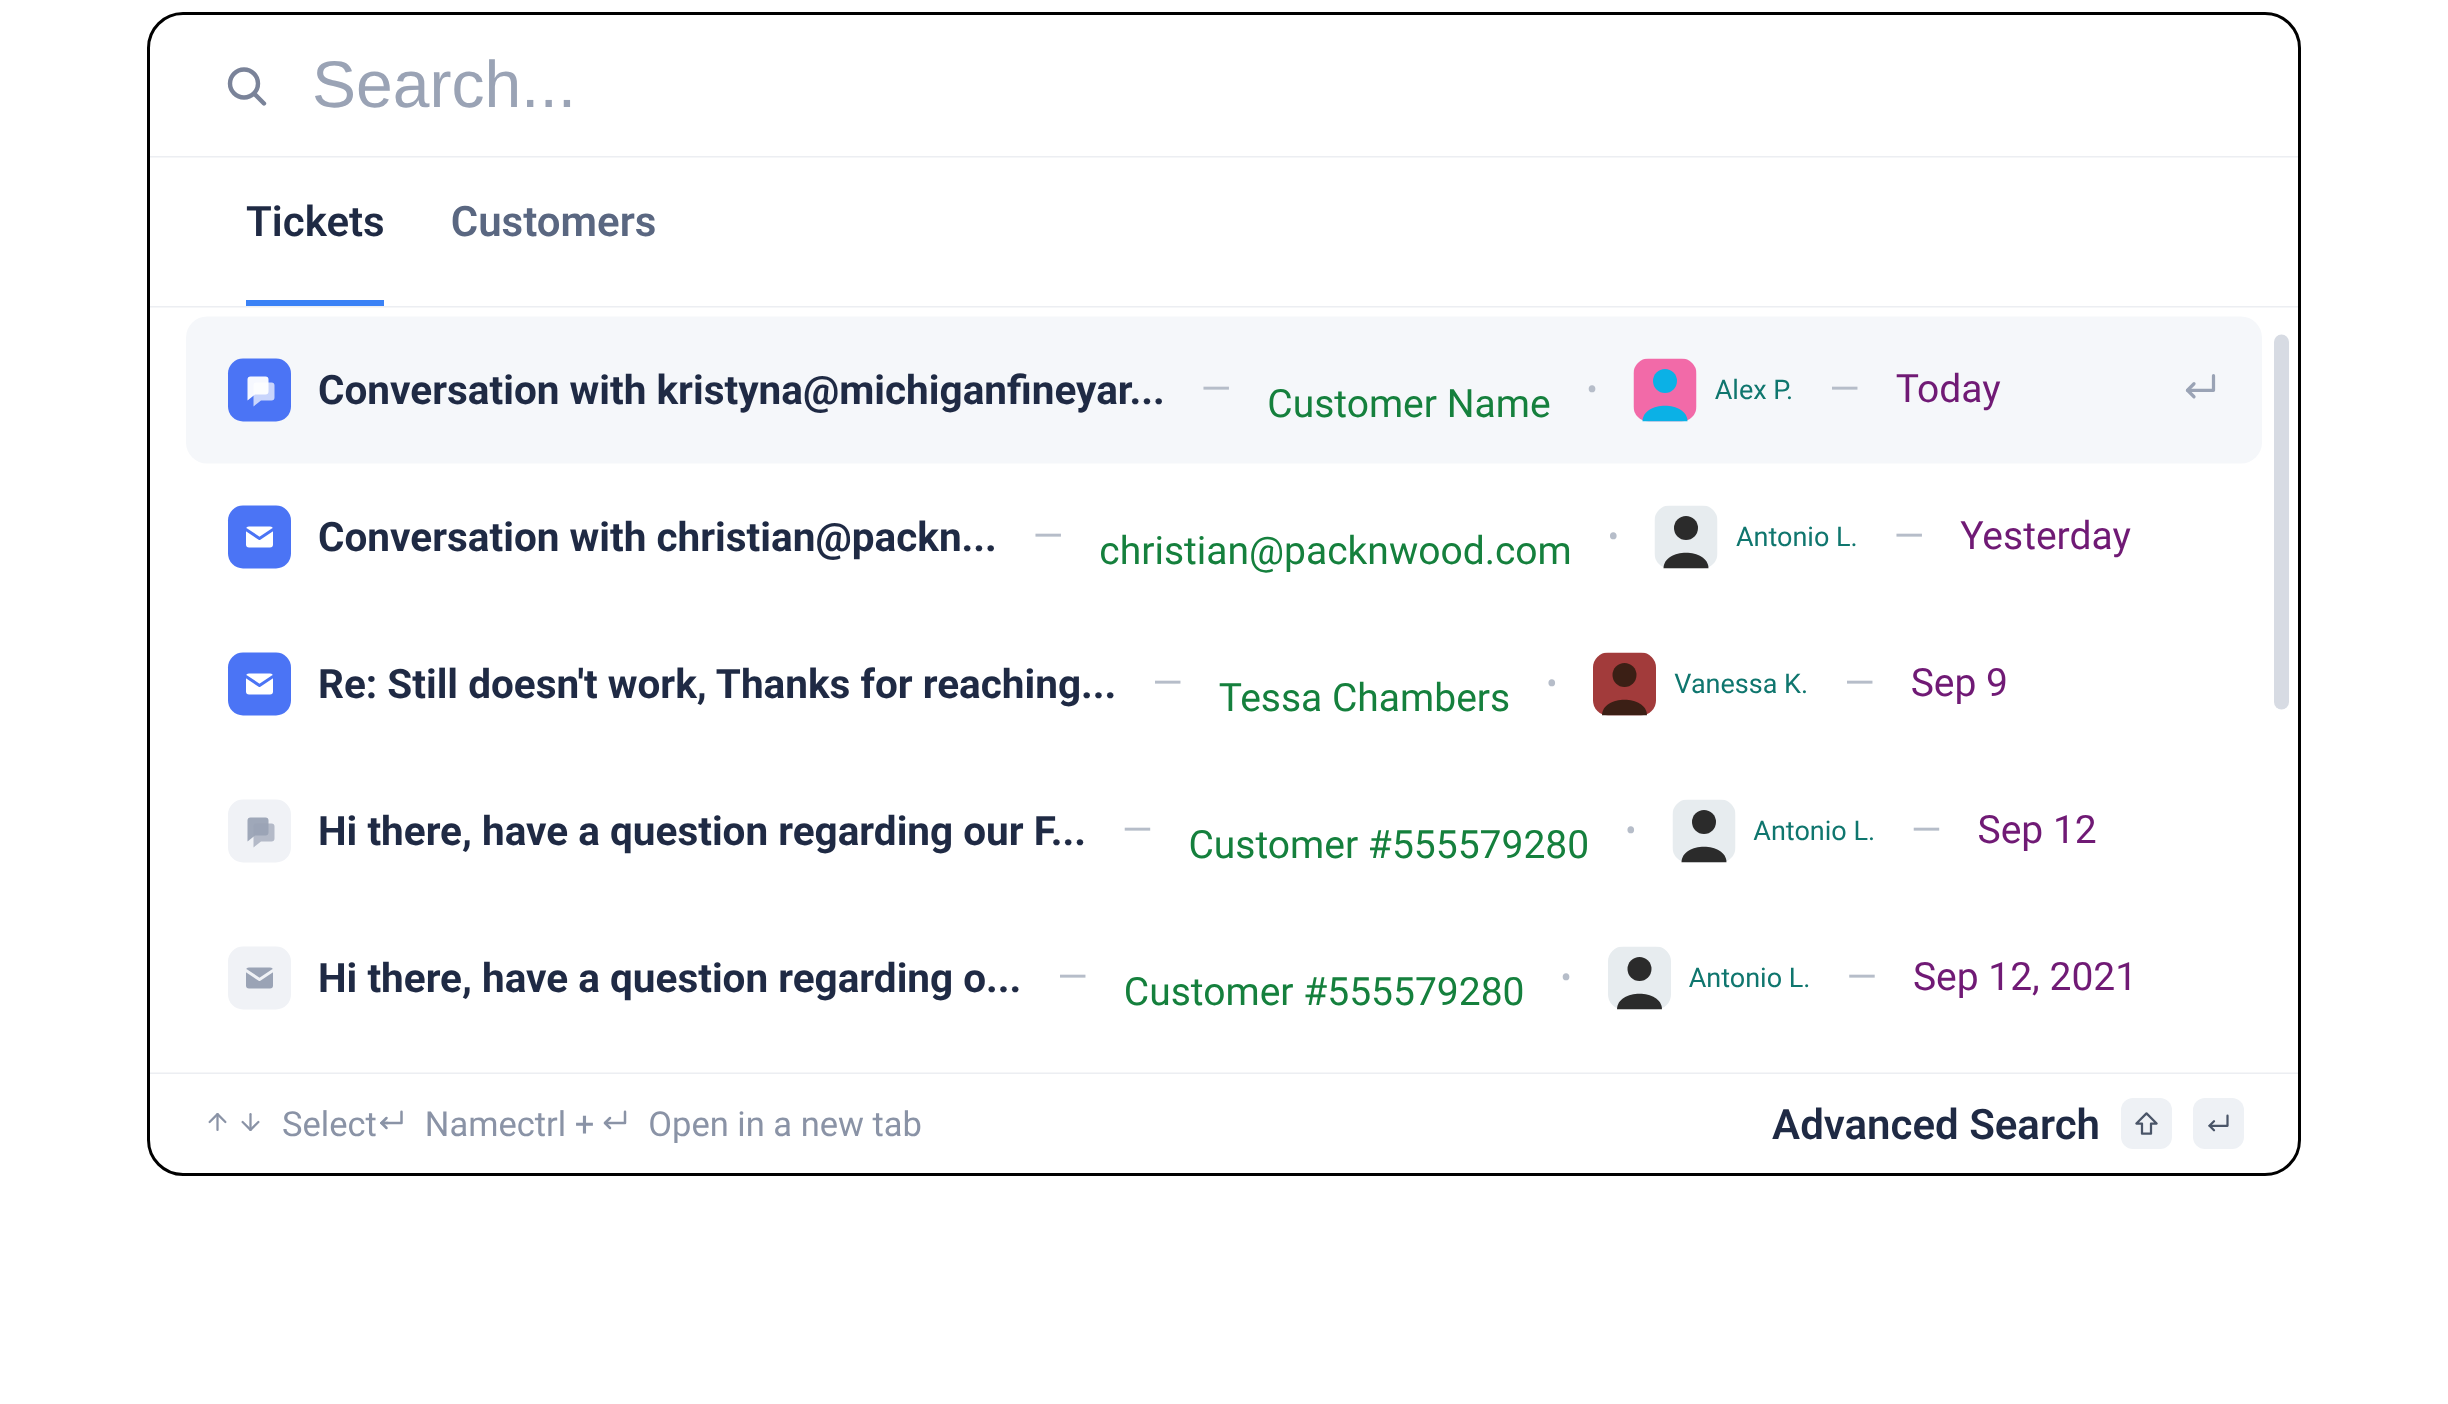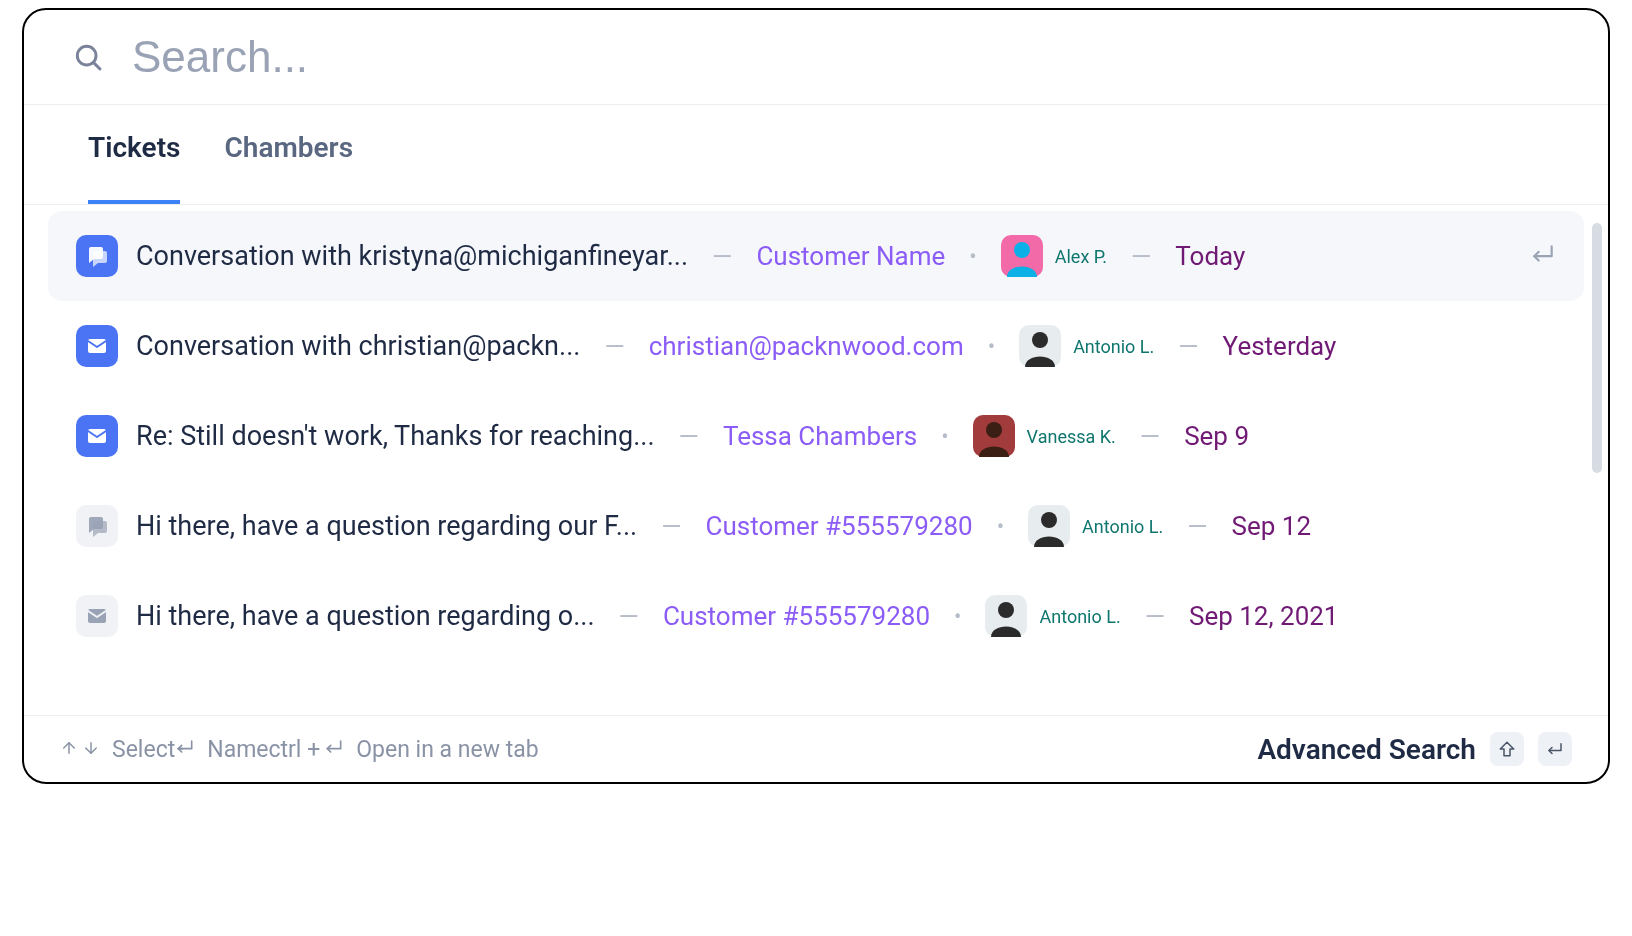--- a/index.html
+++ b/index.html
@@ -6,21 +6,21 @@
   html, body { width: 100%; height: 100%; }
   body {
     font-family: -apple-system, BlinkMacSystemFont, "Segoe UI", Roboto, Helvetica, Arial, sans-serif;
     background: #fff;
     display: flex;
     align-items: flex-start;
     justify-content: center;
     padding: 8px;
   }
   .window {
-    width: 1588px;
+    width: 1436px;
     background: #fff;
     border: 2px solid #000;
     border-radius: 24px;
     overflow: hidden;
     display: flex;
     flex-direction: column;
   }
 
   
   .search-bar {
@@ -96,28 +96,28 @@
     flex-shrink: 0;
   }
   .type-icon.chat-active { background: #4b74f5; }
   .type-icon.email-active { background: #4b74f5; }
   .type-icon.chat-muted { background: #f0f2f6; }
   .type-icon.email-muted { background: #f0f2f6; }
   .type-icon svg { display:block; }
 
   .row .title {
     font-size: 27px;
-    font-weight: 400;
+    font-weight: 700;
     color: #1f2a44;
     overflow: hidden;
     text-overflow: ellipsis;
   }
   .sep-dash { color: #b6bdc9; font-size: 26px; font-weight: 400; padding: 0 6px; }
   .sep-dot { color: #b6bdc9; font-size: 22px; padding: 0 6px; }
-  .customer { color: #8b5cf6; font-size: 26px; }
+  .customer { color: #15803d; font-size: 26px; margin-top: 20px; }
   .assignee-wrap { display:flex; align-items:center; gap:12px; }
   .avatar {
     width: 42px; height: 42px; border-radius: 10px;
     flex-shrink: 0;
   }
   .assignee { color: #0f766e; font-size: 18px; font-weight: 400; }
   .date { color: #701a75; font-size: 26px; }
   .enter-icon { margin-left: auto; padding-left: 20px; }
 
   
@@ -154,21 +154,21 @@
       <svg width="32" height="32" viewBox="0 0 24 24" fill="none" stroke="#7a8399" stroke-width="2.2" stroke-linecap="round" stroke-linejoin="round">
         <circle cx="11" cy="11" r="7"></circle>
         <line x1="21" y1="21" x2="16.2" y2="16.2"></line>
       </svg>
     </span>
     <input class="search-input" type="text" placeholder="Search..." style="">
   </div>
 
   <div class="tabs">
     <div class="tab active">Tickets</div>
-    <div class="tab">Chambers</div>
+    <div class="tab">Customers</div>
   </div>
 
   <div class="results">
     <div class="scrollbar-track"></div>
     <div id="rows-container">
         <div class="row selected">
           <div class="type-icon chat-active">
             <svg width="24" height="24" viewBox="0 0 24 24" fill="#ffffff">
               <path d="M4 3h12a2 2 0 0 1 2 2v8a2 2 0 0 1-2 2H9l-5 4V5a2 2 0 0 1 2-2z" opacity="0.95"></path>
               <path d="M8 7h12a2 2 0 0 1 2 2v8a2 2 0 0 1-2 2h-7l-5 4V9a2 2 0 0 1 2-2z" fill="#ffffff" opacity="0.7"></path>

